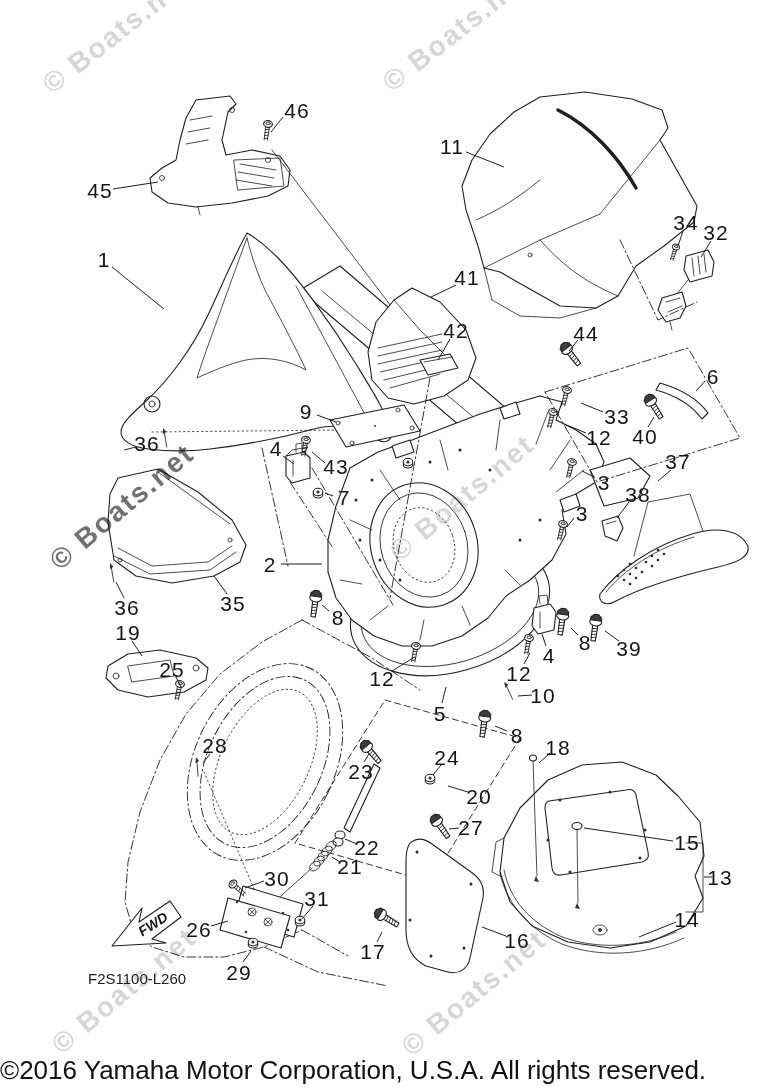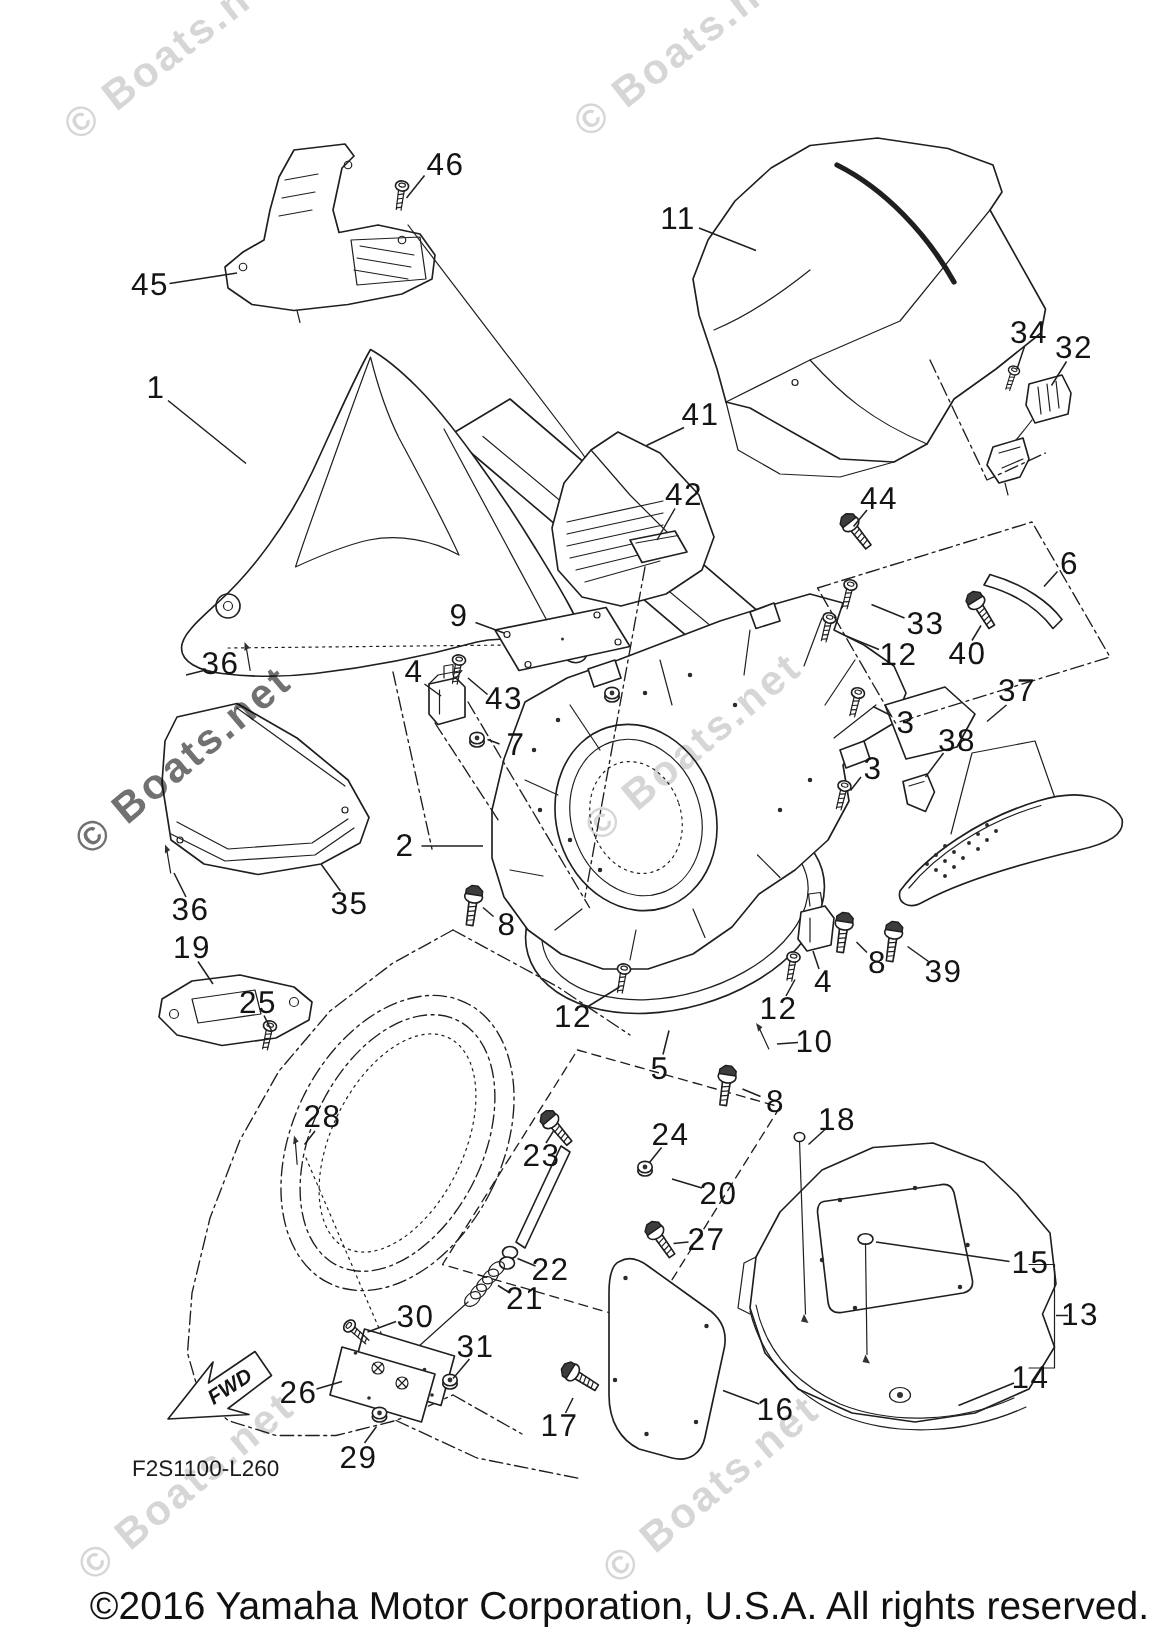--- a/index.html
+++ b/index.html
@@ -17,21 +17,21 @@
   .leader{stroke:#1f1f1f;stroke-width:1;fill:none;}
   .callout{font-family:"Liberation Sans",sans-serif;font-size:21px;fill:#141414;
            text-anchor:middle;dominant-baseline:central;letter-spacing:1px;}
   .wm{font-family:"Liberation Sans",sans-serif;font-size:28px;font-weight:bold;
       text-anchor:middle;letter-spacing:2px;mix-blend-mode:multiply;}
   .wm.light{fill:#c8c8c8;fill-opacity:0.75;}
   .wm.dark{fill:#585858;fill-opacity:0.85;}
   .fwdtext{font-family:"Liberation Sans",sans-serif;font-size:14px;font-weight:bold;
            font-style:italic;fill:#141414;text-anchor:middle;dominant-baseline:central;}
   .codetext{font-family:"Liberation Sans",sans-serif;font-size:15px;fill:#1b1b1b;}
-  #copyright{position:absolute;left:0;right:0;bottom:6px;text-align:right;
+  #copyright{position:absolute;left:0;right:0;bottom:6px;text-align:left;
              font-size:26px;color:#111;white-space:nowrap;}
 </style>
 </head>
 <body>
 
 <div id="page">
 <svg width="766" height="1092" viewBox="0 0 766 1092">
   <defs>
     <g id="g-screw">
       <ellipse cx="0" cy="0" rx="4.4" ry="3.4" class="inkf"></ellipse>

